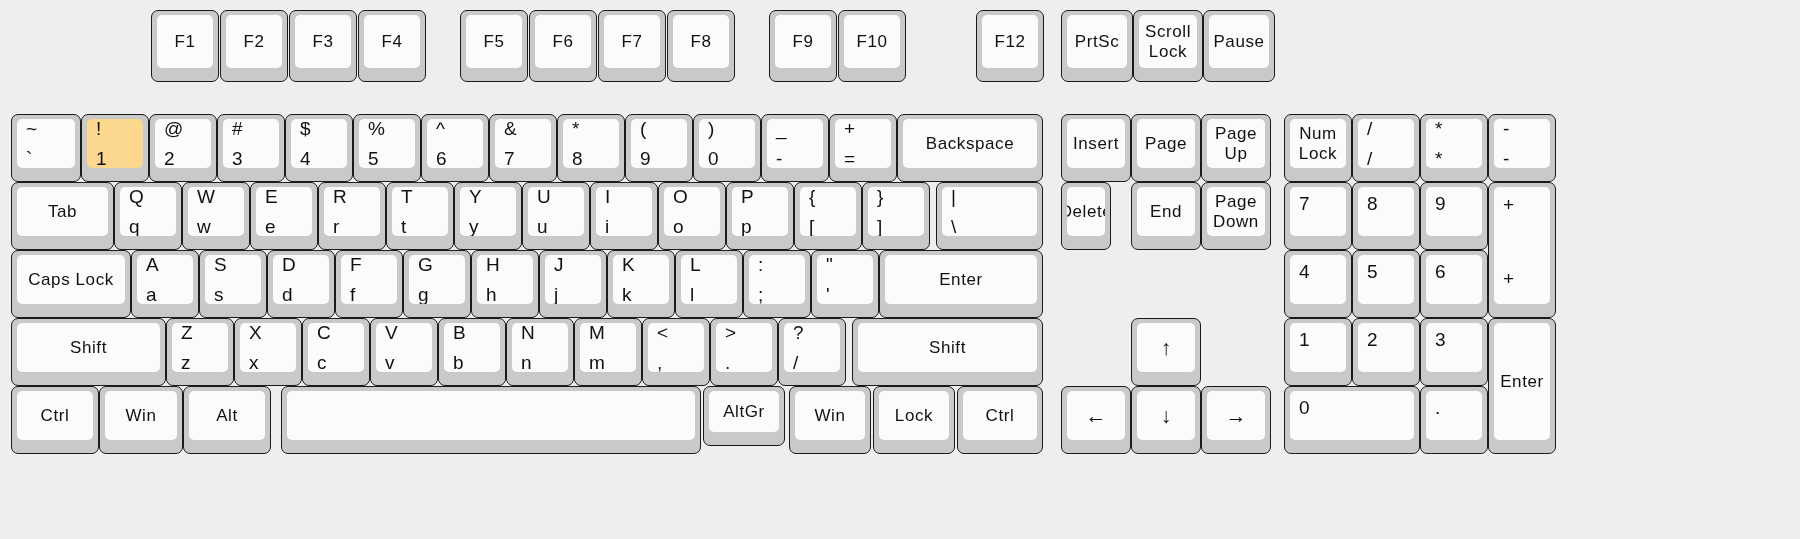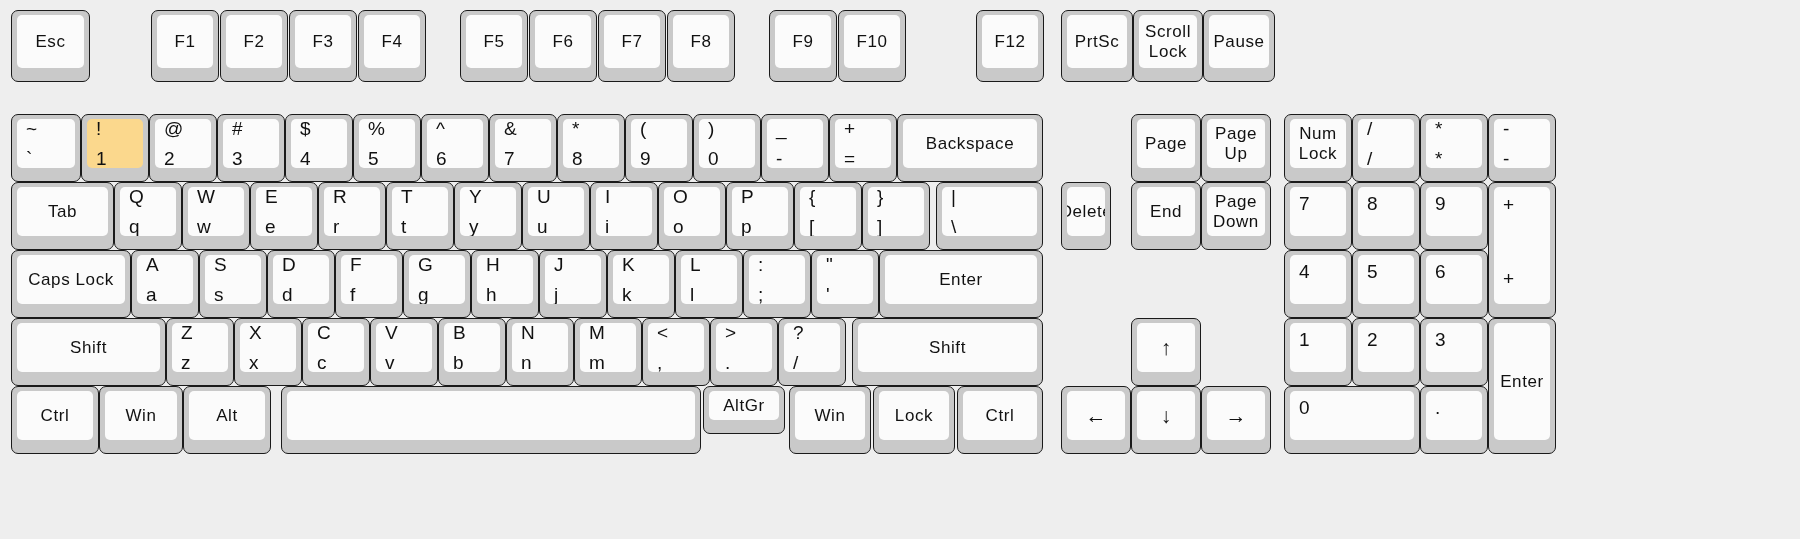--- a/index.html
+++ b/index.html
@@ -95,25 +95,20 @@
   }
 
   
   .cap.center .arrow { font-size: 21px; color: #111111; line-height: 1; }
 </style>
 </head>
 <body>
 
 <div id="keyboard">
 
-  <div class="key" style="left:11px;  top:10px;  width:79px;  height:72px;">
-    <div class="cap center">
-        <span class="lab">Esc</span>
-      </div>
-  </div>
 
   <div class="key" style="left:151px; top:10px; width:68px; height:72px;">
     <div class="cap center">
         <span class="lab">F1</span>
       </div>
   </div>
   <div class="key" style="left:220px; top:10px; width:68px; height:72px;">
     <div class="cap center">
         <span class="lab">F2</span>
       </div>
@@ -260,20 +255,25 @@
         <span class="up">+</span>
         <span class="lo">=</span>
       </div>
   </div>
   <div class="key" style="left:897px; top:114px; width:146px; height:68px;">
     <div class="cap center">
         <span class="lab">Backspace</span>
       </div>
   </div>
 
+  <div class="key" style="left:1061px; top:114px; width:70px; height:68px;">
+    <div class="cap center">
+        <span class="lab">Insert</span>
+      </div>
+  </div>
   <div class="key" style="left:1131px; top:114px; width:70px; height:68px;">
     <div class="cap center">
         <span class="lab">Page</span>
       </div>
   </div>
   <div class="key" style="left:1201px; top:114px; width:70px; height:68px;">
     <div class="cap center">
         <span class="lab">Page
 Up</span>
       </div>
@@ -631,21 +631,21 @@
   <div class="key" style="left:183px; top:386px; width:88px;  height:68px;">
     <div class="cap center">
         <span class="lab">Alt</span>
       </div>
   </div>
   <div class="key" style="left:281px; top:386px; width:420px; height:68px;">
     <div class="cap center">
         <span class="lab"></span>
       </div>
   </div>
-  <div class="key" style="left:703px; top:386px; width:82px;  height:48px;">
+  <div class="key" style="left:703px; top:386px; width:82px;  height:60px;">
     <div class="cap center">
         <span class="lab">AltGr</span>
       </div>
   </div>
   <div class="key" style="left:789px; top:386px; width:82px;  height:68px;">
     <div class="cap center">
         <span class="lab">Win</span>
       </div>
   </div>
   <div class="key" style="left:873px; top:386px; width:82px;  height:68px;">

